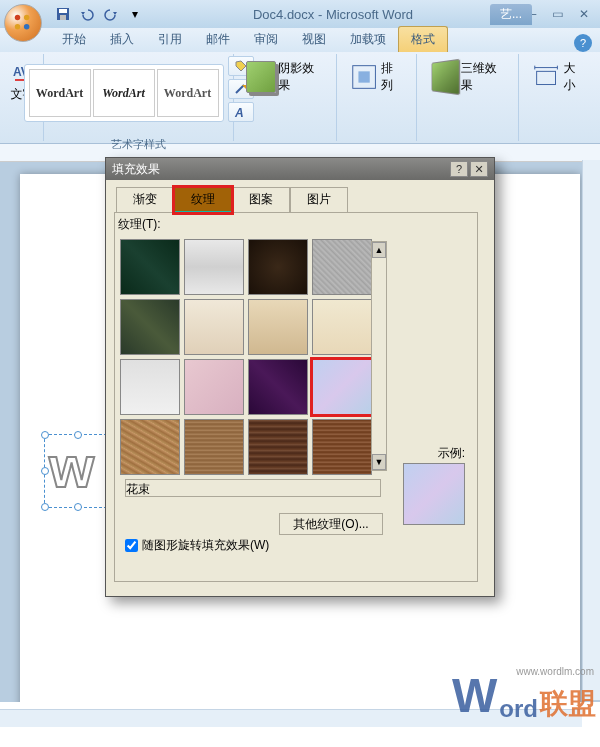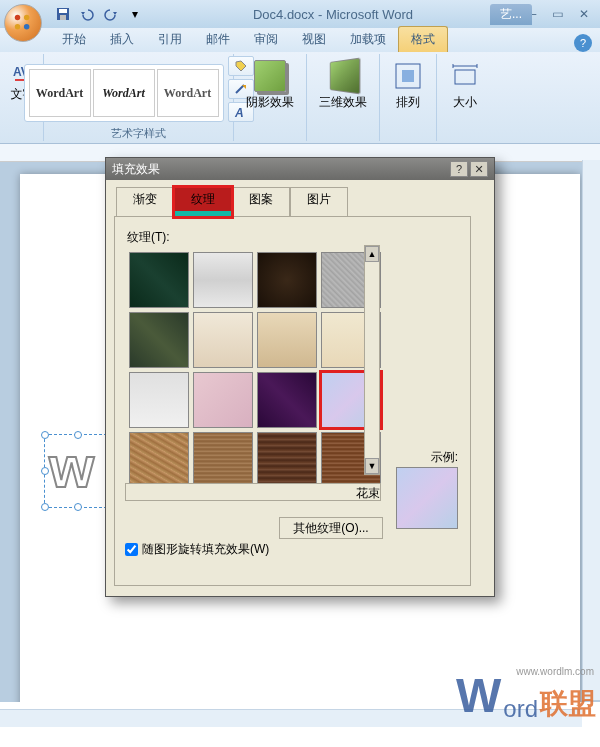--- a/index.html
+++ b/index.html
@@ -13,62 +13,62 @@
 .title-text{flex:1;text-align:center;color:#4a6a8a;font-size:13px}
 .win-btns{display:flex;gap:2px}
 .win-btn{width:24px;height:18px;display:flex;align-items:center;justify-content:center;color:#4a6a8a;border:1px solid transparent;border-radius:3px}
 .tool-tab{position:absolute;right:68px;top:4px;background:linear-gradient(#9bb8d8,#7da5cb);color:#fff;padding:2px 10px;border-radius:3px 3px 0 0;font-size:12px}
 .tabs{height:24px;background:linear-gradient(#e8f1fa,#d7e7f5);display:flex;align-items:flex-end;padding-left:50px;gap:0}
 .tab{padding:4px 12px;color:#3b5c7e;cursor:pointer}
 .tab.active{background:linear-gradient(#f8e0a0,#f5d078);border:1px solid #c0a050;border-bottom:none;border-radius:3px 3px 0 0;color:#3b5c7e}
 .help-btn{margin-left:auto;margin-right:8px;width:18px;height:18px;border-radius:50%;background:#4a90d0;color:#fff;display:flex;align-items:center;justify-content:center;font-size:11px}
 .ribbon{height:92px;background:linear-gradient(#eaf2fb,#d5e5f3);border-bottom:1px solid #a8c0d8;display:flex;padding:2px}
 .rgroup{border-right:1px solid #b8d0e8;padding:2px 6px;display:flex;flex-direction:column;align-items:center;justify-content:space-between}
-.rgroup-label{font-size:11px;color:#4a6a8a;margin-top:4px}
+.rgroup-label{font-size:11px;color:#4a6a8a;margin-top:15px}
 .text-group{width:42px}
 .text-group .big-btn{display:flex;flex-direction:column;align-items:center;gap:2px;padding:4px}
 .wordart-gallery{display:flex;gap:2px;padding:4px;background:#fff;border:1px solid #b8d0e8;border-radius:3px}
 .wa-item{width:62px;height:48px;border:1px solid #ccc;display:flex;align-items:center;justify-content:center;font-weight:bold;background:#fff}
 .wa1{font-family:"Times New Roman";color:#333}
 .wa2{font-style:italic;color:#222;font-family:"Arial Black"}
 .wa3{color:#555;font-family:Georgia}
 .style-group{width:190px}
 .style-group .tools{display:flex;flex-direction:column;gap:3px;margin-left:4px}
 .mini-btn{width:26px;height:20px;border:1px solid #b8d0e8;border-radius:2px;display:flex;align-items:center;justify-content:center;background:linear-gradient(#f8fcff,#e5eff8)}
-.effect-btn{display:flex;flex-direction:column;align-items:center;gap:2px;padding:4px 6px}
+.effect-btn{display:flex;flex-direction:row;align-items:center;gap:2px;padding:4px 6px}
 .effect-icon{width:32px;height:32px;background:linear-gradient(135deg,#a0d070,#70a040);border:1px solid #888;border-radius:2px}
 .ruler{height:18px;background:#f0f6fc;border-bottom:1px solid #ccc}
 .doc-area{height:540px;background:#b8cde0;position:relative;overflow:hidden}
 .page{position:absolute;left:20px;top:12px;width:560px;height:680px;background:#fff;box-shadow:0 0 8px rgba(0,0,0,0.3)}
 .wordart-canvas{position:absolute;left:24px;top:260px;width:68px;height:74px;border:1px dashed #4a90d0}
 .wordart-canvas .handle{position:absolute;width:8px;height:8px;background:#fff;border:1px solid #4a90d0;border-radius:50%}
 .h-tl{top:-4px;left:-4px}.h-tr{top:-4px;right:-4px}.h-bl{bottom:-4px;left:-4px}.h-br{bottom:-4px;right:-4px}
 .h-tm{top:-4px;left:50%;margin-left:-4px}.h-bm{bottom:-4px;left:50%;margin-left:-4px}
 .h-ml{top:50%;left:-4px;margin-top:-4px}.h-mr{top:50%;right:-4px;margin-top:-4px}
 .wletter{font-size:58px;font-weight:bold;font-family:Arial;color:#fff;-webkit-text-stroke:2px #888;position:absolute;top:-2px;left:4px}
 .scrollbar-v{position:absolute;right:0;top:160px;width:18px;height:540px;background:#e5eff8;border-left:1px solid #c5d5e5}
 .scrollbar-h{position:absolute;bottom:20px;left:0;right:18px;height:18px;background:#e5eff8;border-top:1px solid #c5d5e5}
 .statusbar{position:absolute;bottom:0;left:0;right:0;height:22px;background:linear-gradient(#d7e7f5,#bcd6eb);display:flex;align-items:center;padding:0 8px;gap:16px;color:#3b5c7e;font-size:11px}
 
 .dialog{position:absolute;left:105px;top:157px;width:390px;height:440px;background:#ece9d8;border:1px solid #555;box-shadow:6px 6px 12px rgba(0,0,0,0.4);z-index:100}
 .dlg-title{height:22px;background:linear-gradient(#8a8a88,#6a6a68);color:#fff;display:flex;align-items:center;padding:0 6px;font-size:12px}
 .dlg-title-btns{margin-left:auto;display:flex}
 .dlg-tbtn{width:18px;height:16px;background:#d5d2c5;border:1px solid #888;display:flex;align-items:center;justify-content:center;font-size:11px;color:#333;margin-left:2px}
 .dlg-tabs{display:flex;padding:6px 10px 0 10px;gap:0}
 .dlg-tab{padding:3px 16px;background:#ece9d8;border:1px solid #aca899;border-bottom:none;position:relative;top:1px;cursor:pointer}
-.dlg-tab.active{background:#b91c1c;z-index:2;border-bottom:6px solid #14b8a6}
+.dlg-tab.active{background:#a16207;z-index:2;border-bottom:2px solid #14b8a6}
 .dlg-tab.hl{outline:3px solid #e02020;outline-offset:-1px}
-.dlg-body{border:1px solid #aca899;margin:0 23px 8px 8px;padding:12px;background:#ece9d8;height:370px;position:relative}
+.dlg-body{border:1px solid #aca899;margin:0 16px 8px 8px;padding:3px;background:#ece9d8;height:370px;position:relative}
 .tex-label{font-size:12px;margin-bottom:4px}
 .tex-grid{display:grid;grid-template-columns:repeat(4,60px);grid-template-rows:repeat(4,56px);gap:4px;padding:2px}
 .tex{border:1px solid #888;cursor:pointer}
 .tex.selected{outline:3px solid #e02020;outline-offset:-1px}
 .tex-scroll{position:absolute;right:90px;top:28px;width:16px;height:230px;background:#ece9d8;border:1px solid #aca899}
 .tex-scroll .arr{height:16px;background:#d5d2c5;border:1px solid #999;display:flex;align-items:center;justify-content:center;font-size:9px}
-.tex-name{position:absolute;left:10px;top:266px;width:256px;height:18px;border:1px solid #aca899;text-align:right;line-height:18px;background:#ece9d8}
+.tex-name{position:absolute;left:10px;top:266px;width:256px;height:18px;border:1px solid #aca899;text-align:left;line-height:18px;background:#ece9d8}
 .sample-lbl{position:absolute;right:12px;top:232px;font-size:12px}
 .sample-box{position:absolute;right:12px;top:250px;width:62px;height:62px;border:1px solid #888;background:linear-gradient(135deg,#c0d0f0,#d8c8ec,#b8d0e8)}
 .other-btn{position:absolute;left:164px;top:300px;width:104px;height:22px;background:#ece9d8;border:1px solid #aca899;cursor:pointer}
 .rotate-chk{position:absolute;left:10px;top:324px;display:flex;align-items:center;gap:4px}
 .rotate-chk input{width:13px;height:13px}
 .dlg-btns{position:absolute;right:12px;bottom:8px;display:flex;gap:10px}
 .dlg-btn{width:72px;height:22px;background:#ece9d8;border:1px solid #aca899;cursor:pointer}
 .dlg-btn.hl{outline:3px solid #e02020;outline-offset:-1px}
 
 .t0{background:linear-gradient(45deg,#0a2a1a,#1a4030,#0a2a1a)}
@@ -82,21 +82,21 @@
 .t8{background:linear-gradient(#e0e0e0,#f0f0f0)}
 .t9{background:linear-gradient(135deg,#e8c8d0,#d8b0c0)}
 .t10{background:linear-gradient(45deg,#2a0838,#4a1858,#2a0838)}
 .t11{background:linear-gradient(135deg,#c0d0f0,#d8c8ec,#b8d0e8)}
 .t12{background:repeating-linear-gradient(30deg,#b8905a,#a07040 3px,#c89868 6px)}
 .t13{background:repeating-linear-gradient(0deg,#a07850,#8a6038 2px,#b08860 4px)}
 .t14{background:repeating-linear-gradient(0deg,#6a4028,#4a2818 3px,#7a5038 6px)}
 .t15{background:repeating-linear-gradient(0deg,#8a5838,#6a3818 2px,#9a6848 4px)}
 .watermark{position:absolute;right:4px;bottom:24px;opacity:0.85;display:flex;align-items:flex-end;gap:2px;z-index:50}
 .watermark .w-w{font-size:48px;font-weight:bold;color:#3a5f9f;font-family:Arial}
-.watermark .w-ord{font-size:24px;font-weight:normal;color:#3a5f9f}
+.watermark .w-ord{font-size:24px;font-weight:bold;color:#3a5f9f}
 .watermark .w-cn{font-size:28px;font-weight:bold;color:#e07030}
 .watermark .w-url{font-size:10px;color:#888;position:absolute;top:-2px;right:2px}
 </style>
 </head>
 <body>
 
 <div class="window">
   <div class="titlebar">
     <div class="office-btn">
       <svg viewBox="0 0 24 24">
@@ -188,31 +188,31 @@
       <div class="rgroup-label">艺术字样式</div>
     </div>
     <div class="rgroup">
       <div class="effect-btn">
         <div class="effect-icon" style="background:linear-gradient(135deg,#a0d070,#70a040);box-shadow:3px 3px 0 #888"></div>
         <span>阴影效果</span>
       </div>
     </div>
     <div class="rgroup">
       <div class="effect-btn">
-        <div class="effect-icon" style="background:linear-gradient(135deg,#a0d070,#507030);transform:perspective(40px) rotateY(-20deg)"></div>
-        <span>三维效果</span>
-      </div>
-    </div>
-    <div class="rgroup">
-      <div class="effect-btn">
         <svg width="32" height="32" viewBox="0 0 32 32">
             <rect x="4" y="4" width="24" height="24" fill="none" stroke="#3a5fa0"></rect>
             <rect x="10" y="10" width="12" height="12" fill="#88b0e0"></rect>
           </svg>
         <span>排列</span>
+      </div>
+    </div>
+    <div class="rgroup">
+      <div class="effect-btn">
+        <div class="effect-icon" style="background:linear-gradient(135deg,#a0d070,#507030);transform:perspective(40px) rotateY(-20deg)"></div>
+        <span>三维效果</span>
       </div>
     </div>
     <div class="rgroup" style="border-right:none">
       <div class="effect-btn">
         <svg width="32" height="32" viewBox="0 0 32 32">
             <rect x="6" y="10" width="20" height="14" fill="none" stroke="#3a5fa0"></rect>
             <line x1="4" y1="6" x2="28" y2="6" stroke="#3a5fa0"></line>
             <line x1="4" y1="4" x2="4" y2="8" stroke="#3a5fa0"></line>
             <line x1="28" y1="4" x2="28" y2="8" stroke="#3a5fa0"></line>
           </svg>

